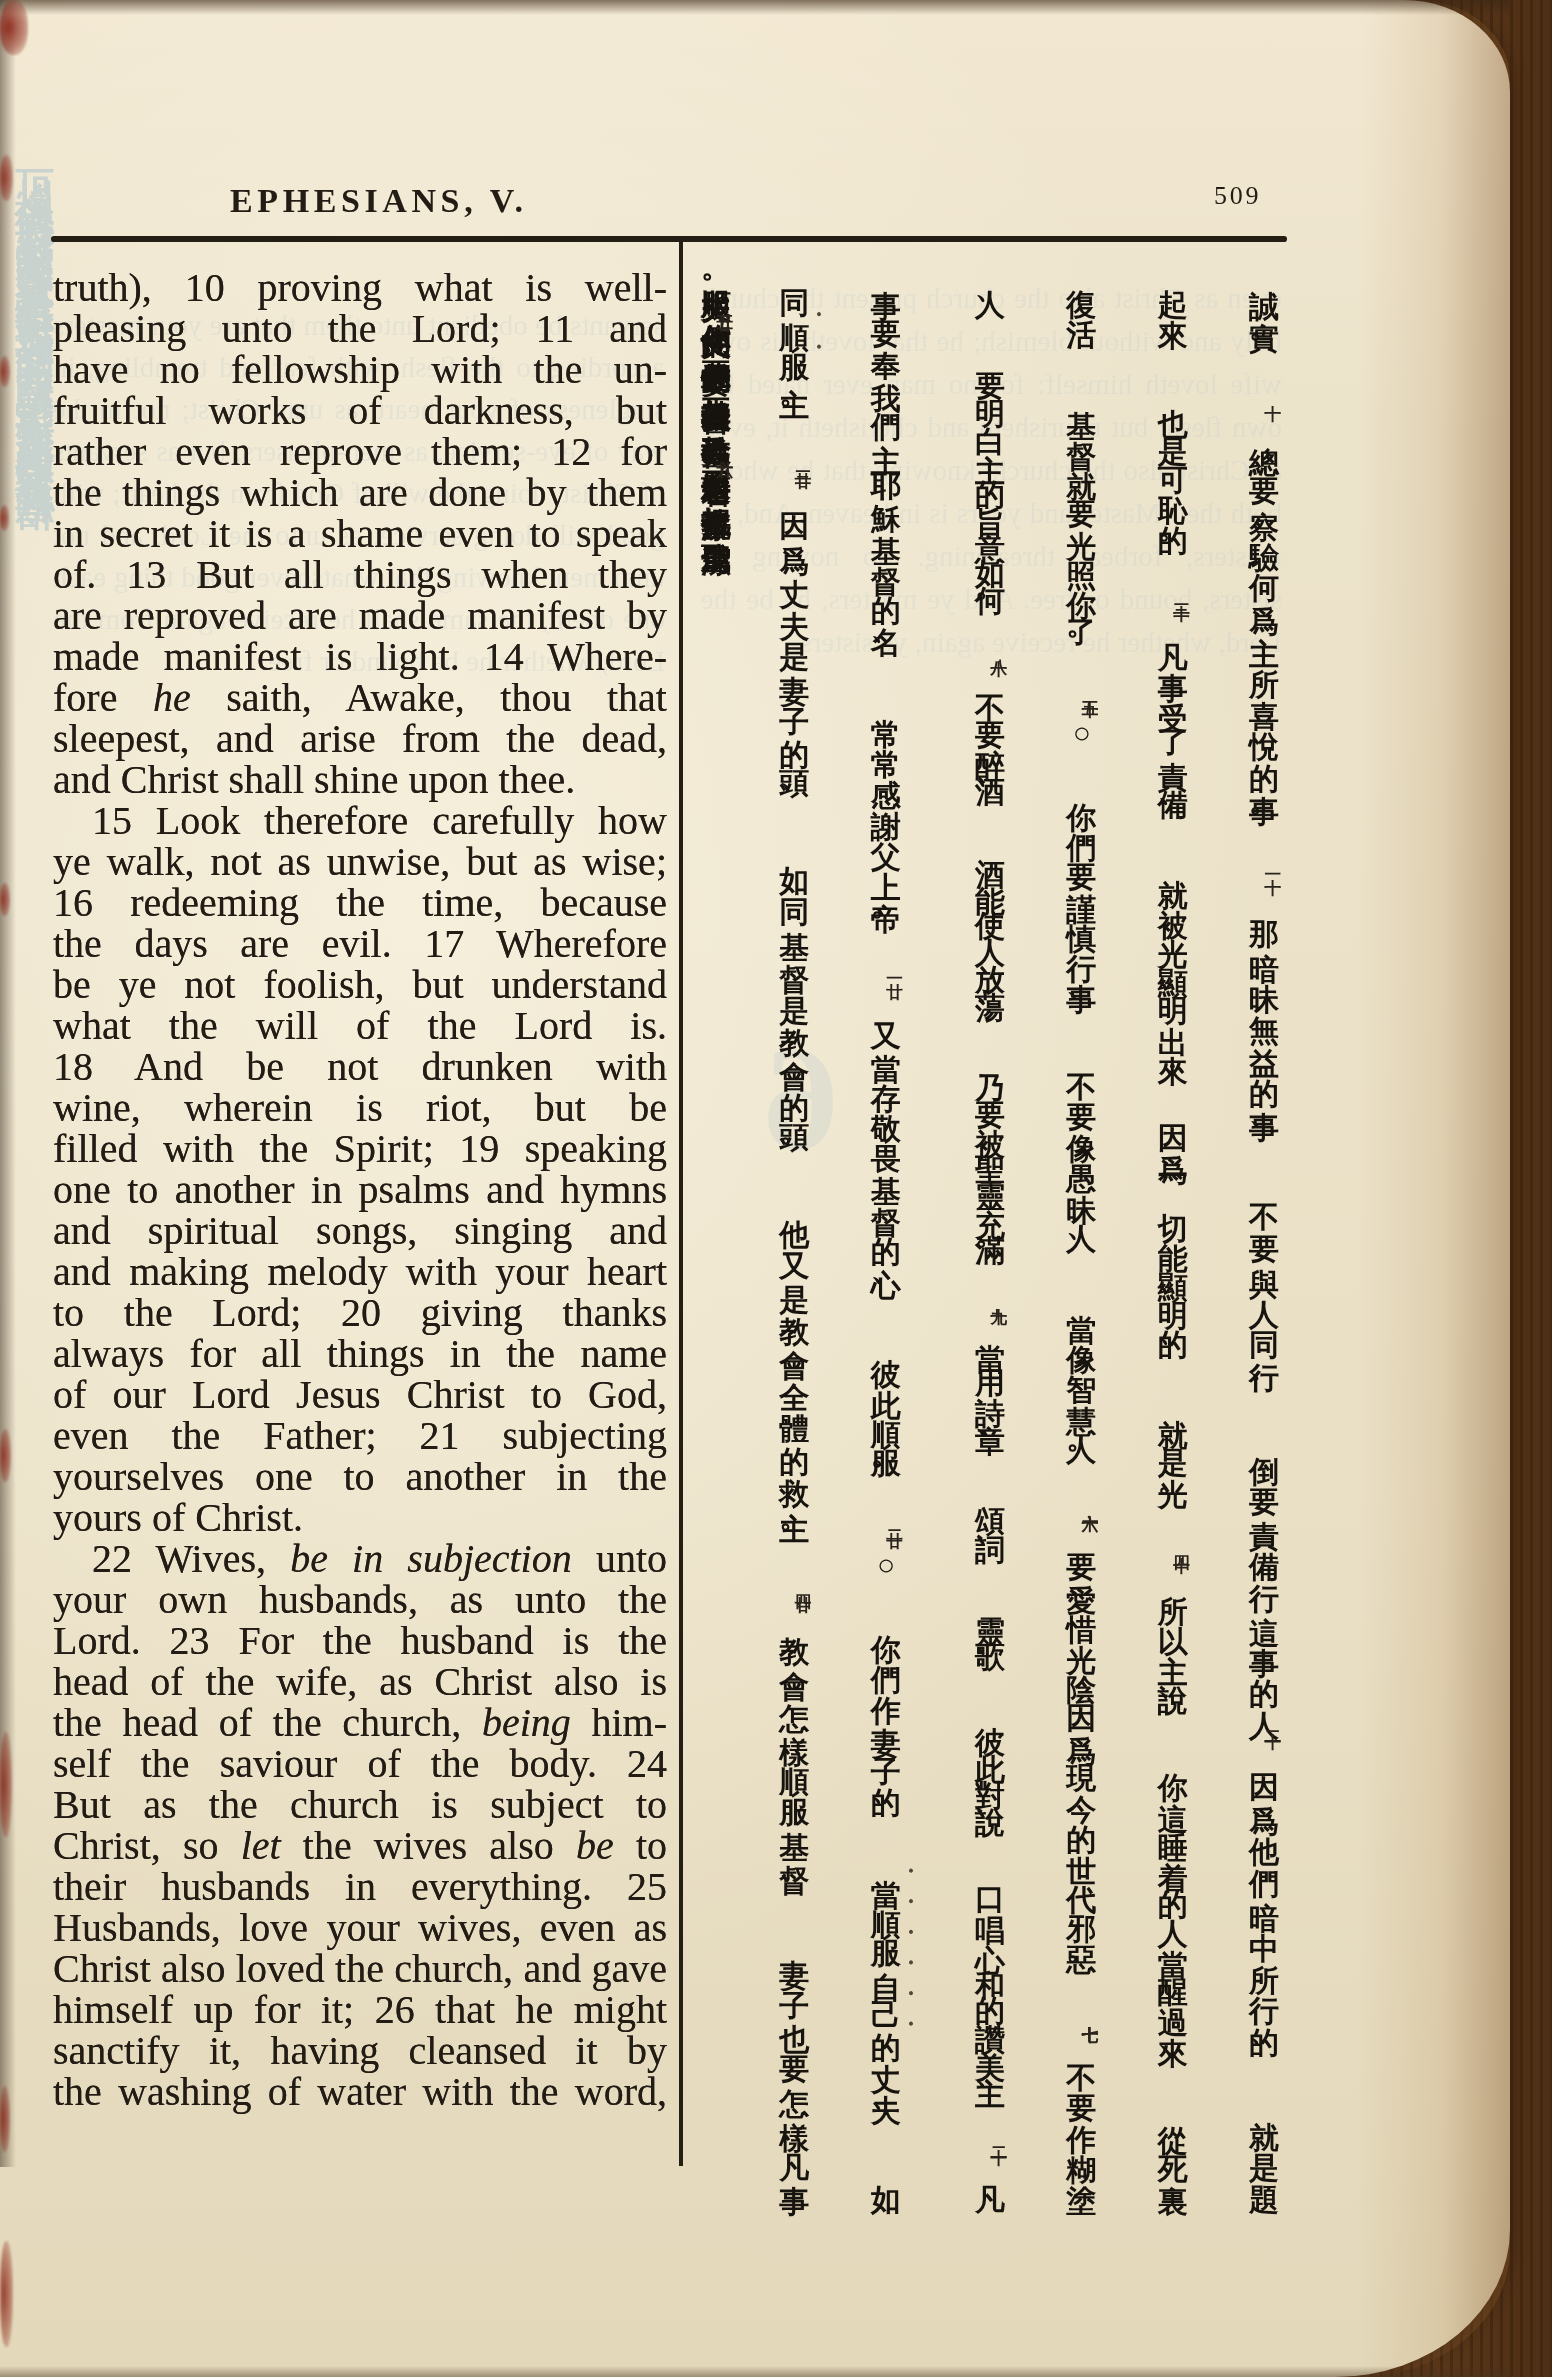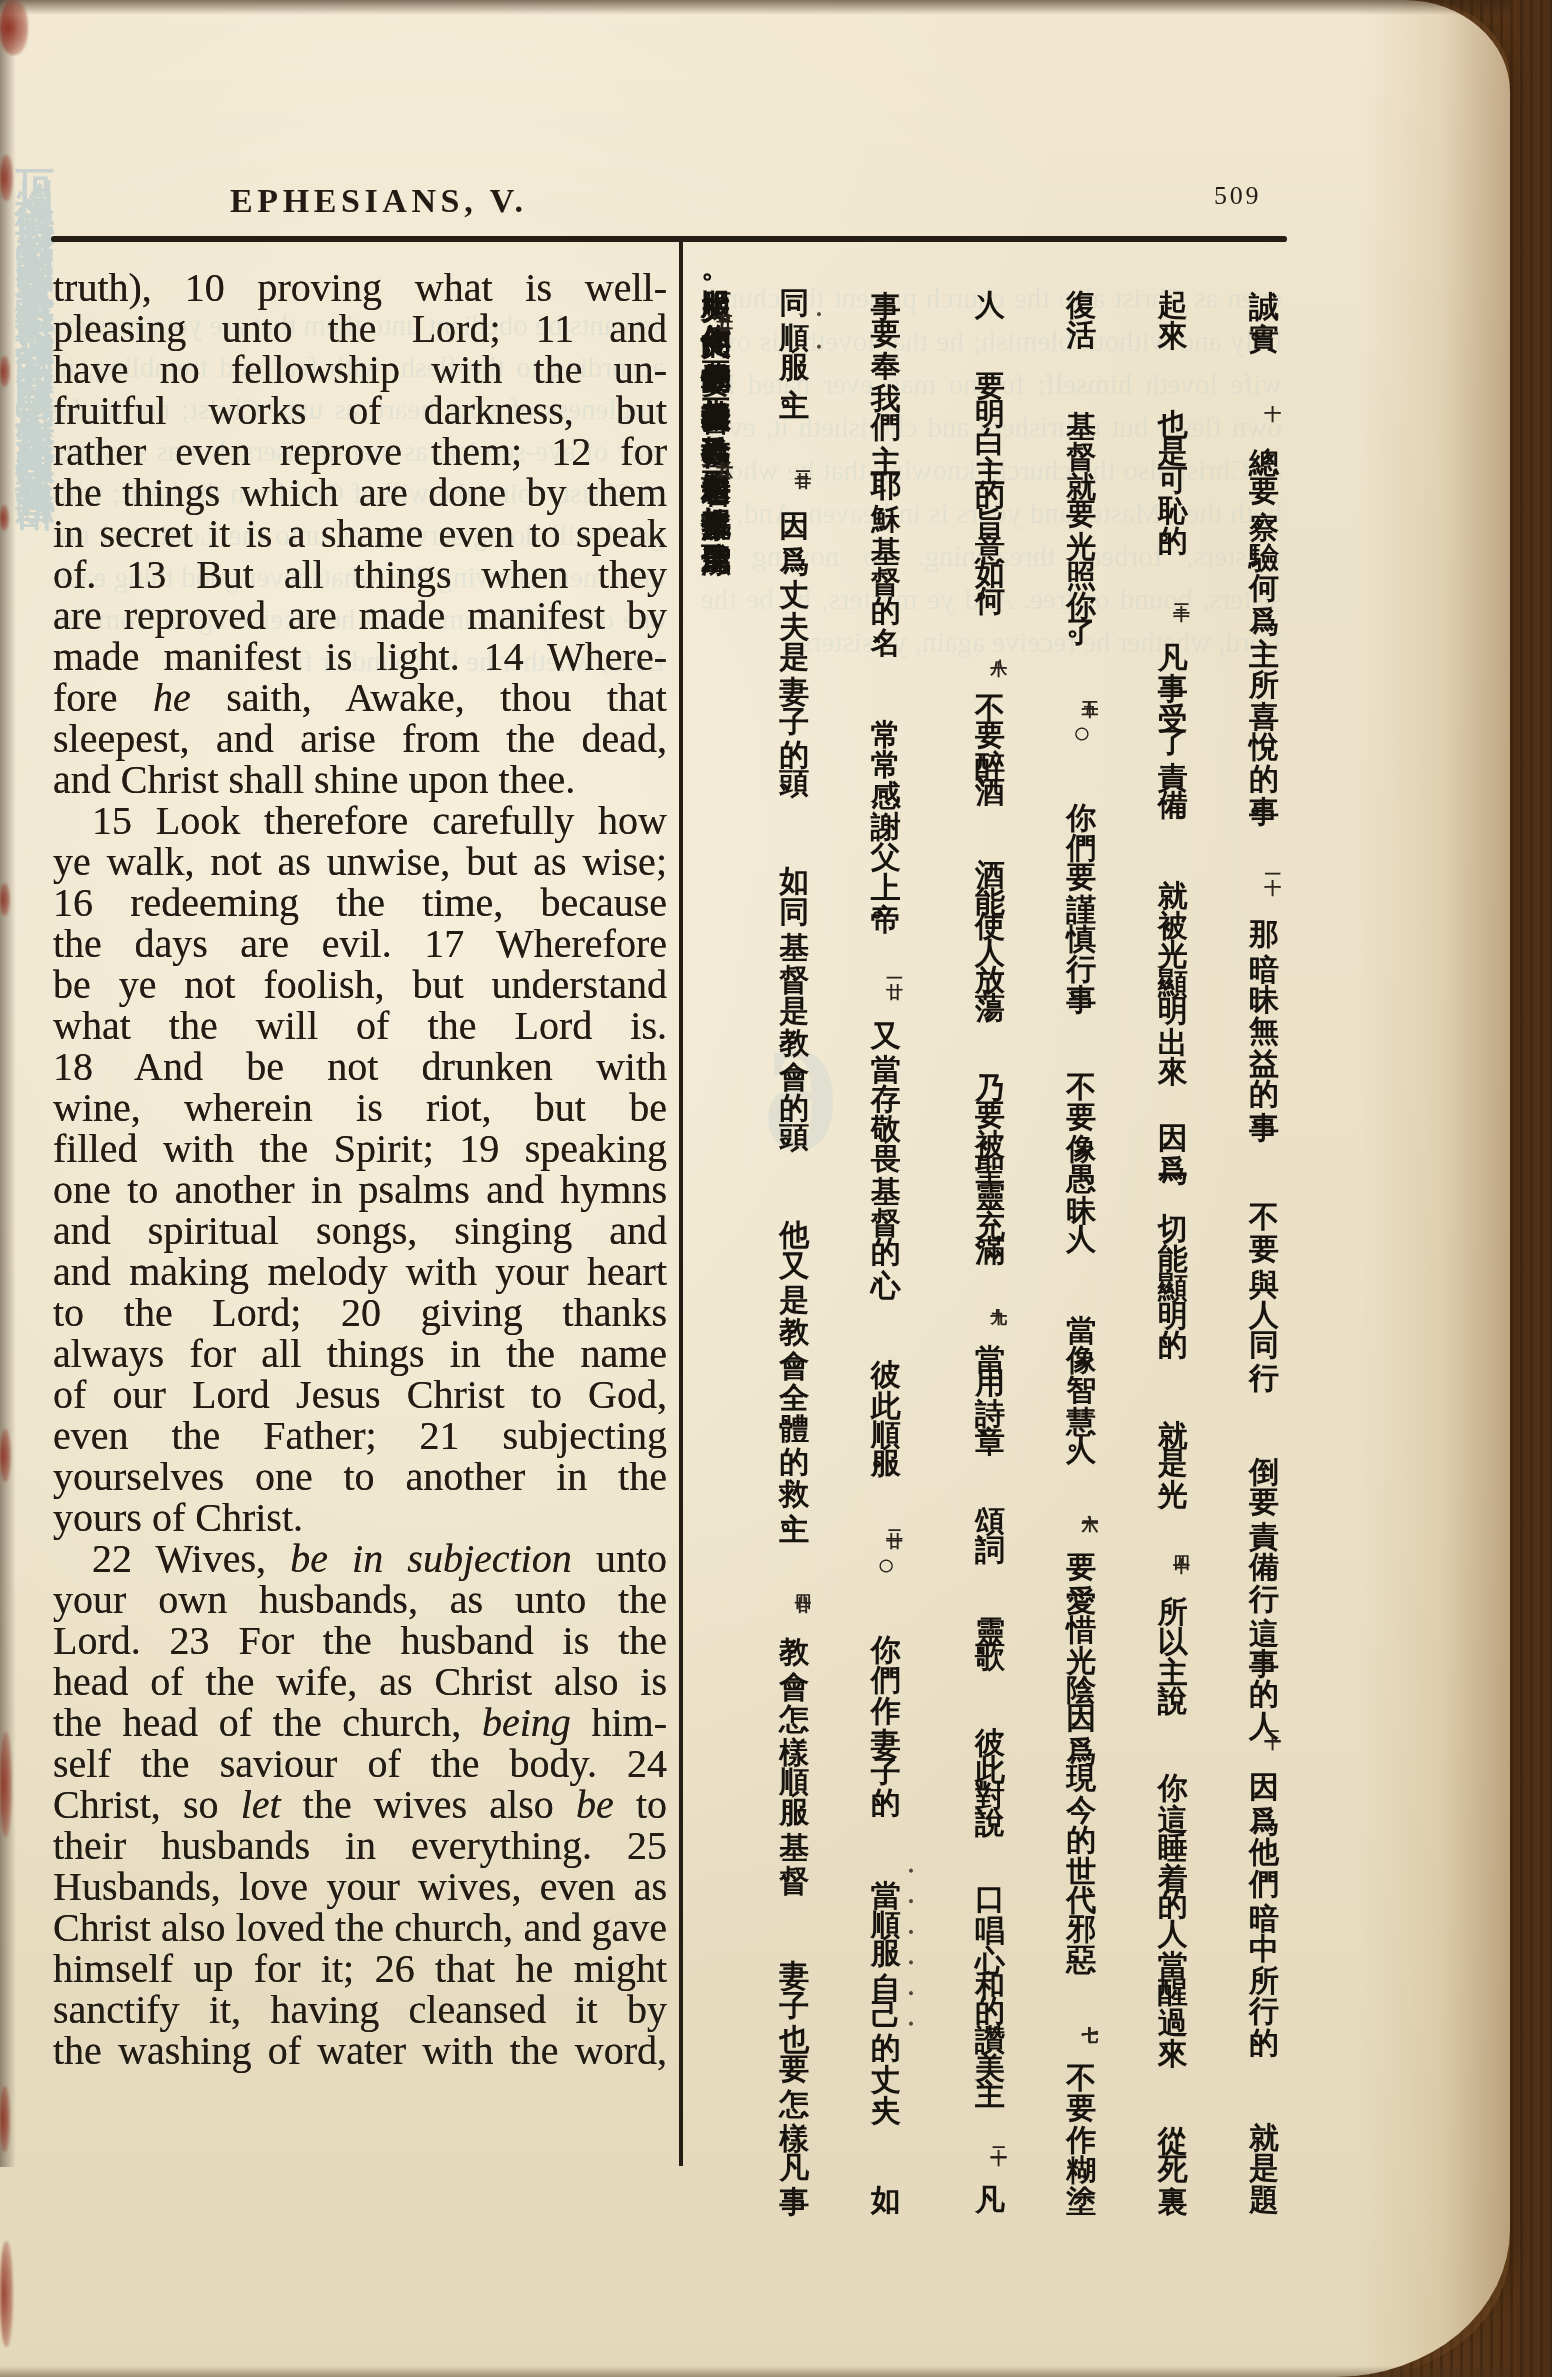--- a/index.html
+++ b/index.html
@@ -172,20 +172,21 @@
       <div class="en-line">of our Lord Jesus Christ to God,</div>
       <div class="en-line">even the Father; 21 subjecting</div>
       <div class="en-line">yourselves one to another in the</div>
       <div class="en-line pe">yours of Christ.</div>
       <div class="en-line ind">22 Wives, <i>be in subjection</i> unto</div>
       <div class="en-line">your own husbands, as unto the</div>
       <div class="en-line">Lord. 23 For the husband is the</div>
       <div class="en-line">head of the wife, as Christ also is</div>
       <div class="en-line">the head of the church, <i>being</i> him-</div>
       <div class="en-line">self the saviour of the body. 24</div>
+      <div class="en-line">But as the church is subject to</div>
       <div class="en-line">Christ, so <i>let</i> the wives also <i>be</i> to</div>
       <div class="en-line">their husbands in everything. 25</div>
       <div class="en-line">Husbands, love your wives, even as</div>
       <div class="en-line">Christ also loved the church, and gave</div>
       <div class="en-line">himself up for it; 26 that he might</div>
       <div class="en-line">sanctify it, having cleansed it by</div>
       <div class="en-line">the washing of water with the word,</div>
     </div>
 
   <div class="cn-area">

